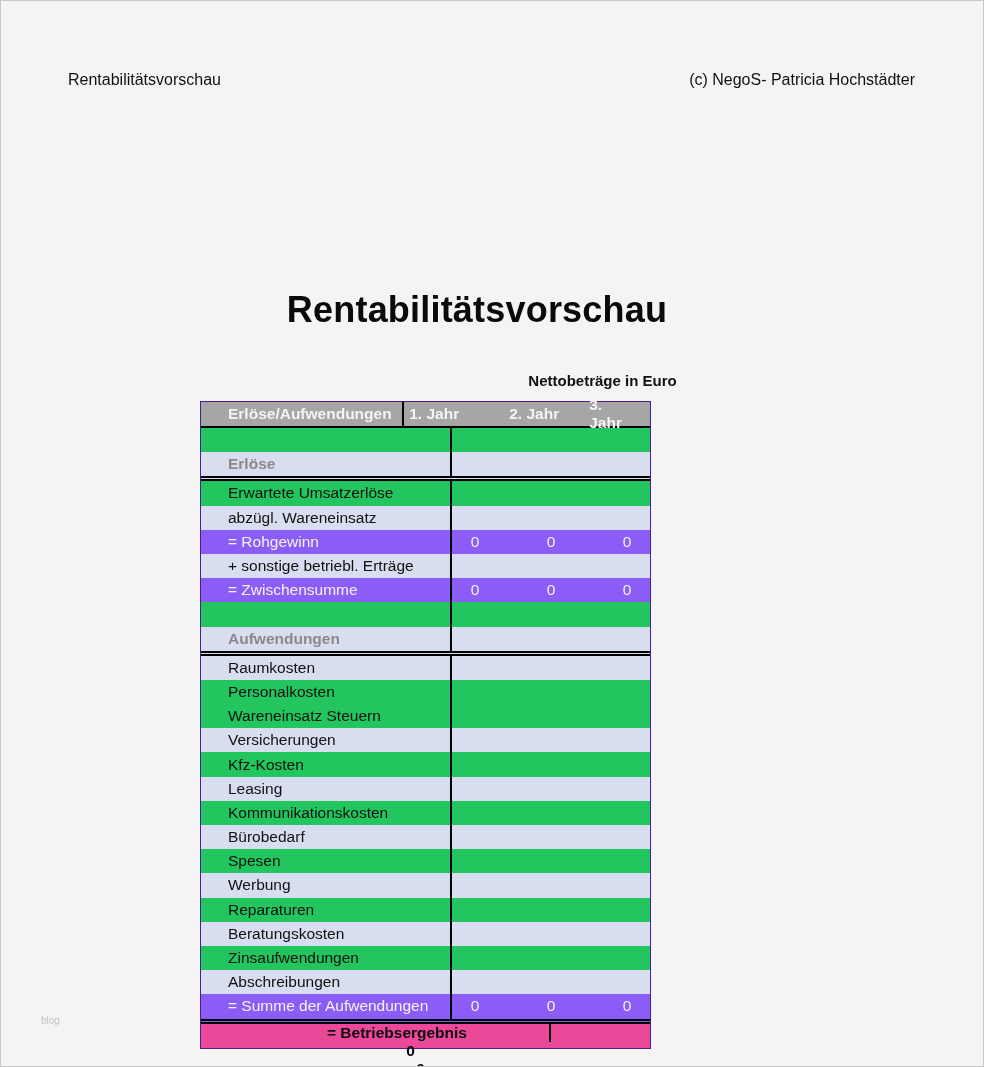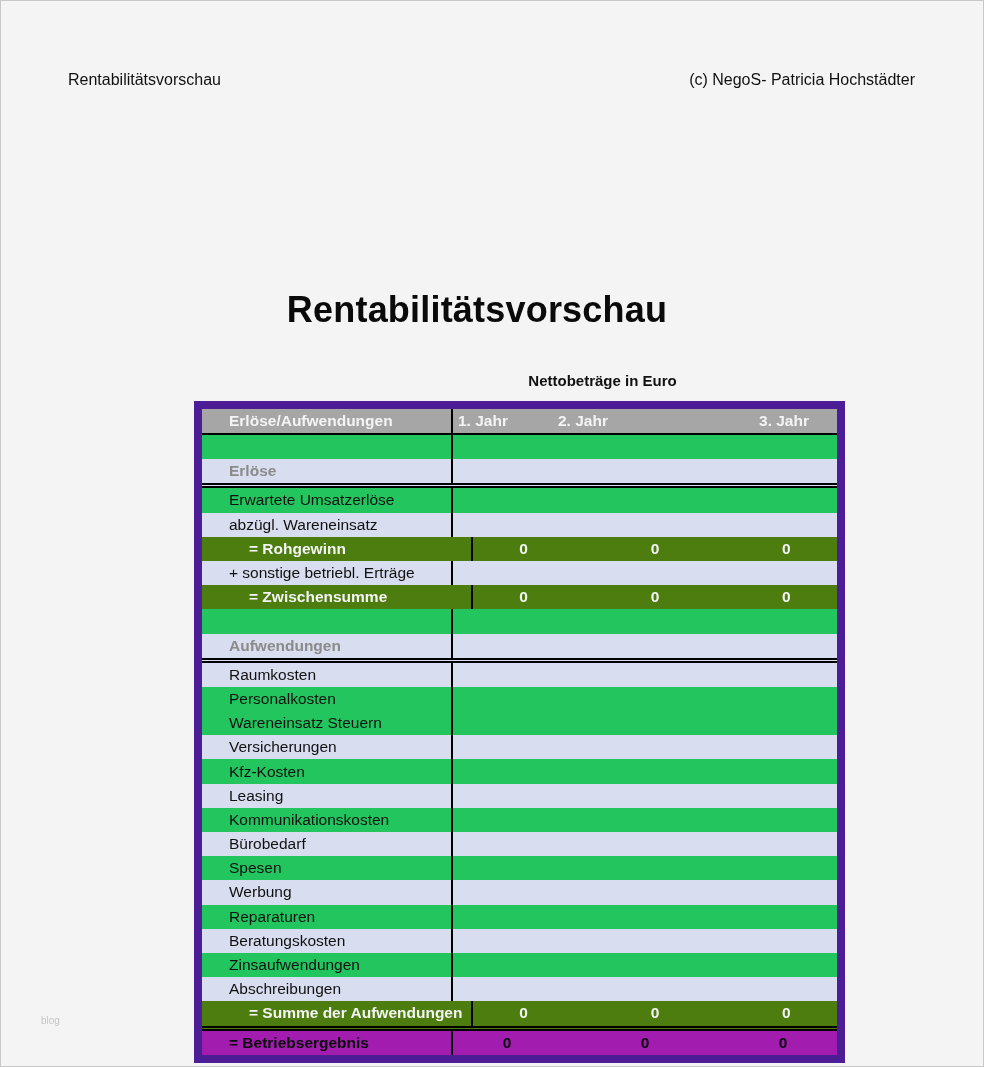--- a/index.html
+++ b/index.html
@@ -17,41 +17,41 @@
     font-size:36px; font-weight:bold; color:#0a0a0a; letter-spacing:0.2px;
   }
   .subtitle {
     position:absolute; top:371px; left:448px; width:307px; text-align:center;
     font-size:15px; font-weight:bold; color:#111;
   }
   .watermark {
     position:absolute; left:40px; top:1014px; font-size:10px; color:#c4c4c4;
   }
   .tbl {
-    position:absolute; left:193px; top:400px; width:651px;
-    border:8px solid #4c1d95; box-sizing:border-box; background:#f4f4f4;
+    position:absolute; left:199px; top:400px; width:451px;
+    border:1px solid #4c1d95; box-sizing:border-box; background:#f4f4f4;
   }
   .row { display:flex; height:24.2px; align-items:center; font-size:15.5px; color:#111; }
   .row .lbl { width:251px; padding-left:27px; box-sizing:border-box; height:100%;
               display:flex; align-items:center; border-right:2px solid #000; white-space:nowrap; }
   .row .v { flex:1; height:100%; display:flex; align-items:center; justify-content:center; }
   .row .v1 { padding-right:30px; }
   .row .v2 { padding-right:10px; }
   .row .v3 { padding-left:20px; }
   .light { background:#22c55e; }
   .blue { background:#d8deef; }
-  .grey { background:#4d7c0f; color:#f4f4f4; font-weight:bold;padding-left:20px; }
+  .grey { background:#8b5cf6; color:#f4f4f4; font-weight:normal; }
   .section { color:#8a8a8a; font-weight:bold; }
   .head { background:#a6a6a6; color:#f4f4f4; font-weight:bold; height:24px; }
   .head .lbl { border-right:2px solid #000; }
   .head .h1 { flex:0 0 auto; width:70px; padding-left:5px; justify-content:flex-start; }
   .head .h2 { flex:0 0 auto; width:110px; justify-content:center; }
   .head .h3 { flex:1; justify-content:flex-end; padding-right:28px; }
   .dbl { border-bottom:5px double #000; }
-  .result { background:#a21caf; color:#0a0a0a; font-weight:bold; }
+  .result { background:#ec4899; color:#0a0a0a; font-weight:bold;flex-direction:column; }
   .topline { border-top:2px solid #000; }
 </style>
 </head>
 <body>
 
 <div class="hdr hdr-left">Rentabilitätsvorschau</div>
 <div class="hdr hdr-right">(c) NegoS- Patricia Hochstädter</div>
 
 <div class="title">Rentabilitätsvorschau</div>
 <div class="subtitle">Nettobeträge in Euro</div>

